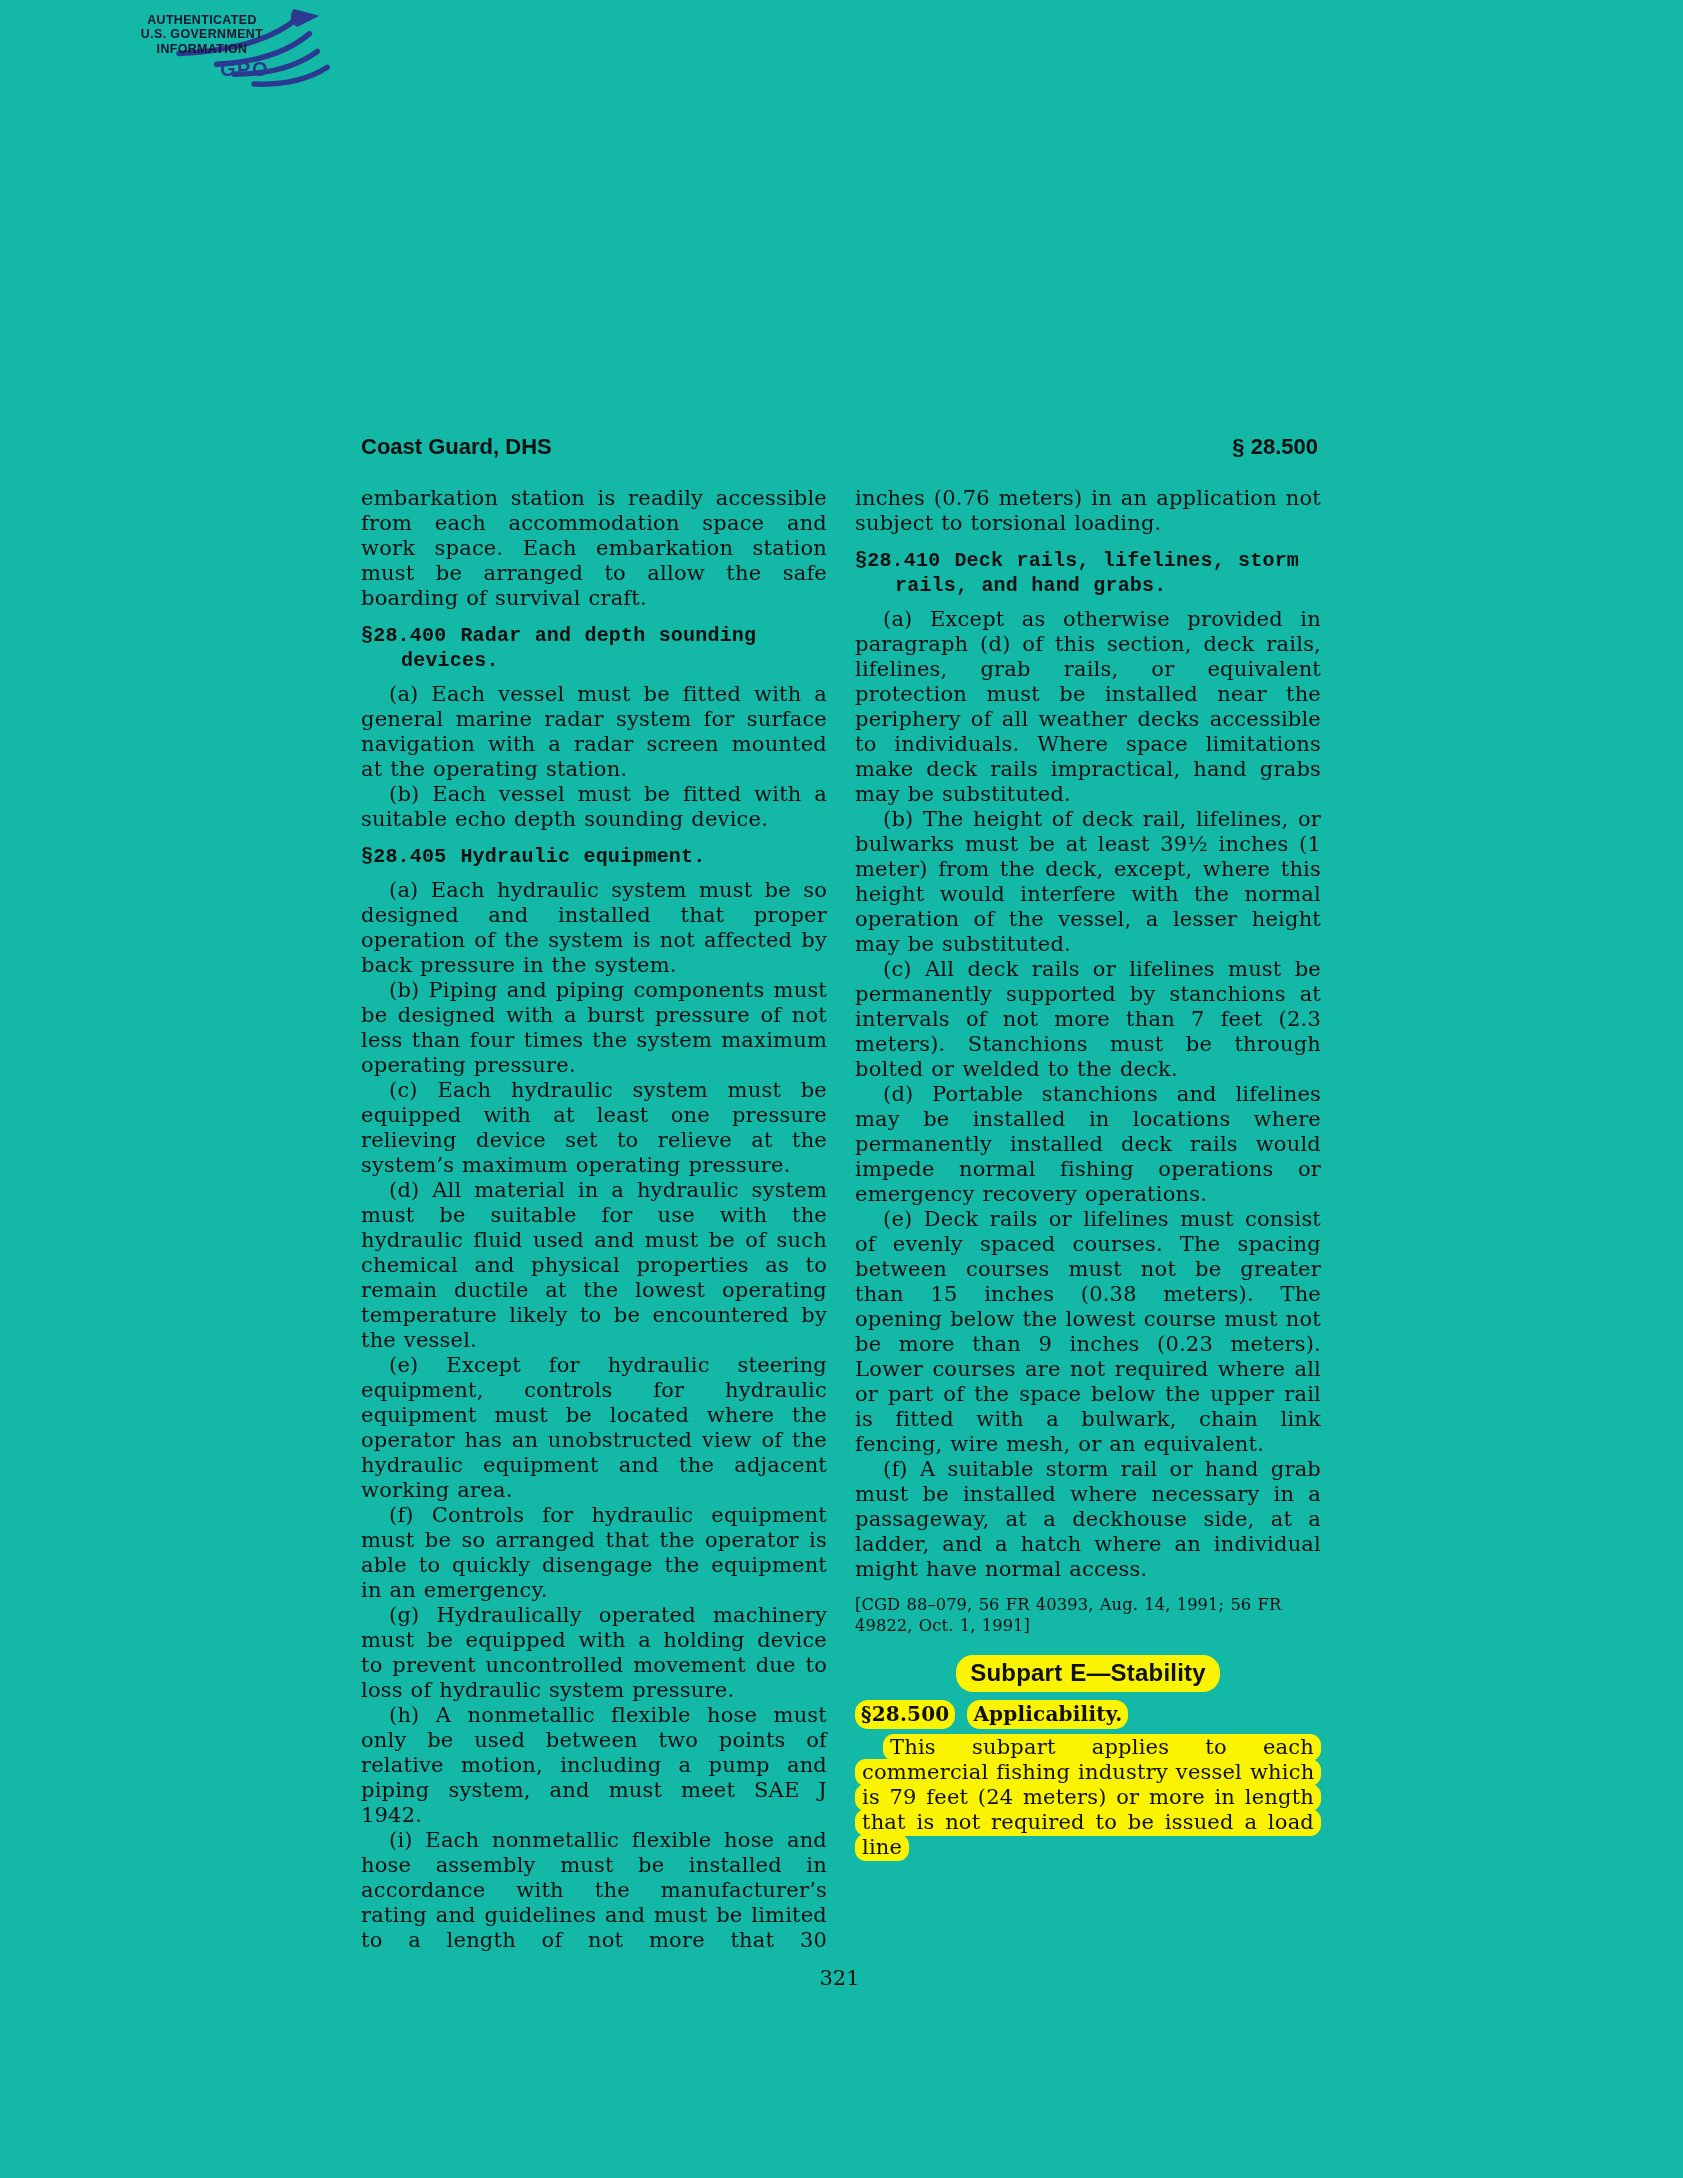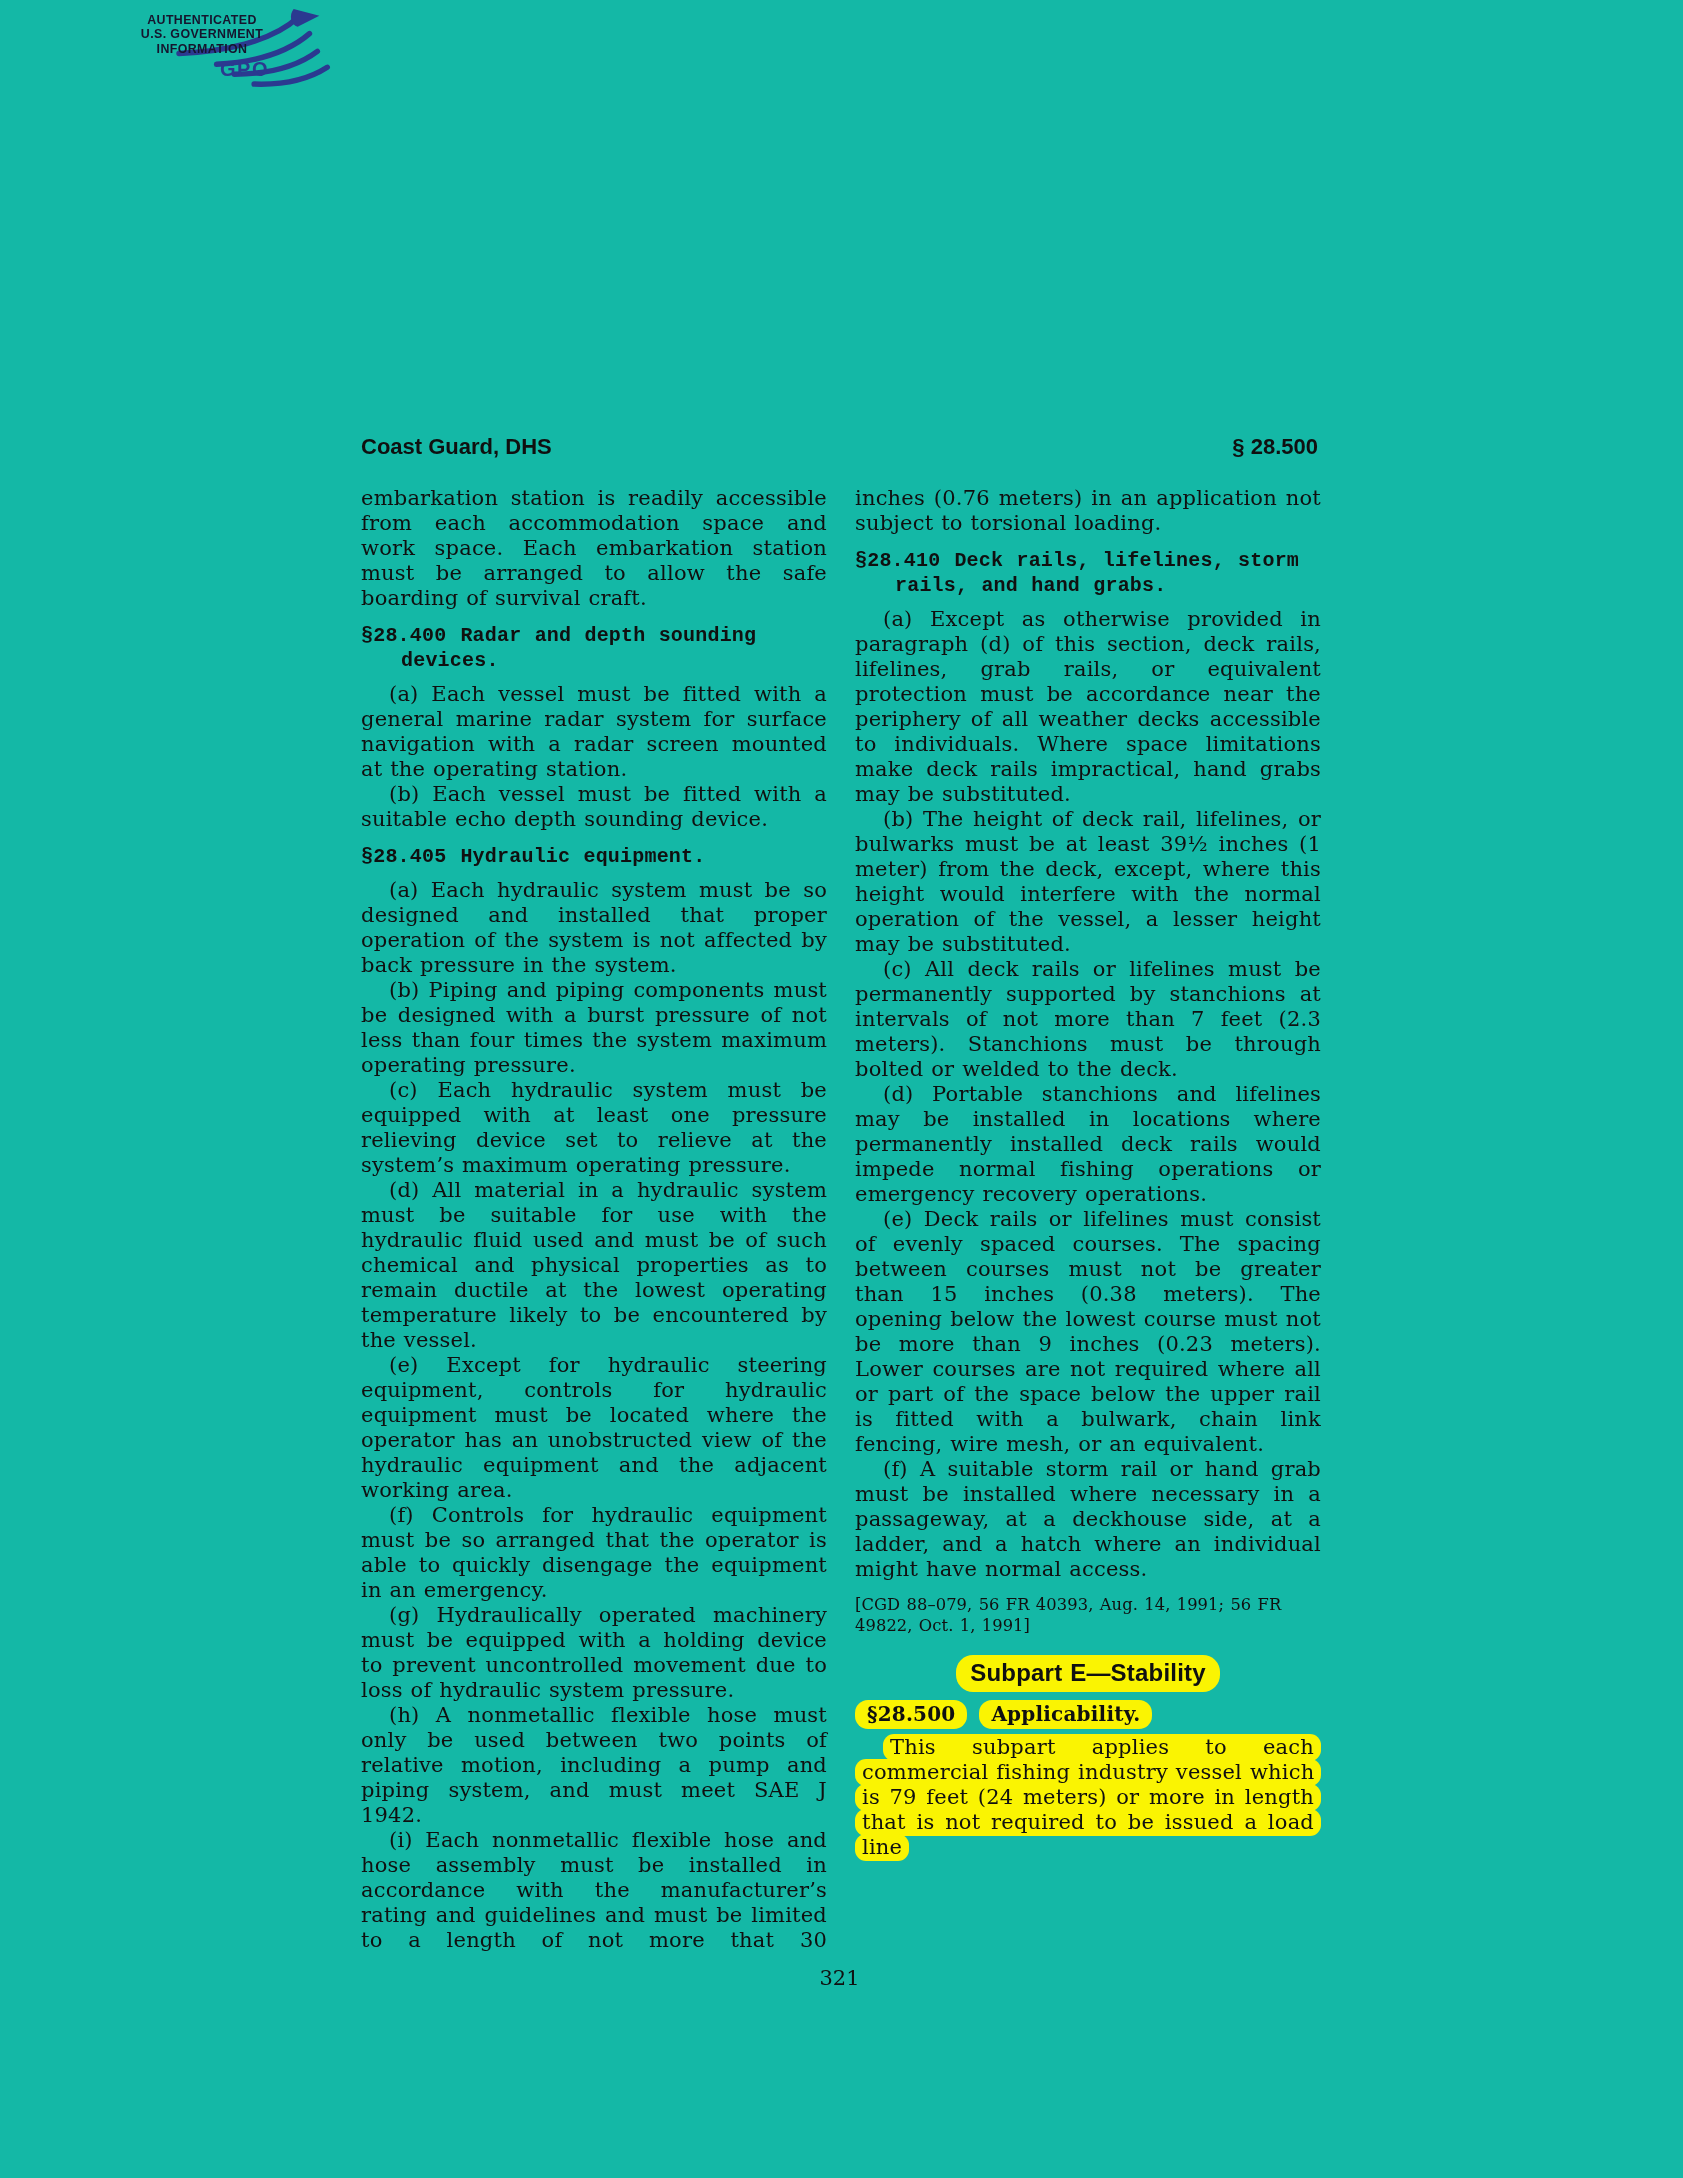--- a/index.html
+++ b/index.html
@@ -36,21 +36,21 @@
     margin-top:12px; margin-bottom:9px; font-size:20px; line-height:25px;font-family:Liberation Mono, monospace; }
   .sec-num { margin-right:14px; }
   p.citation { font-size:16.3px; line-height:21px; letter-spacing:0.1px; text-align:left; margin-top:12px; }
 
   mark { background:var(--hl); color:inherit; border-radius:13px; padding:2px 9px 3px;
     -webkit-box-decoration-break:clone; box-decoration-break:clone; }
   .subpart-wrap { text-align:center; text-indent:0; margin-top:24px; margin-bottom:15px; }
   .subpart-wrap mark { font-family:"Liberation Sans",sans-serif; font-weight:700; font-size:24px;
     padding:4px 14px 6px; border-radius:17px; }
   p.section-hl { text-align:left; font-weight:700; font-size:20px; margin-top:14px; margin-bottom:8px; }
-  p.section-hl mark { margin-right:12px; padding:2px 12px 3px; }
+  p.section-hl mark { margin-right:12px; padding:2px 6px 3px; }
   p.para-hl mark { padding:1px 7px 2px; border-radius:11px; }
 
   .page-number { position:absolute; left:361px; top:1966px; width:957px; text-align:center;
     font-family:"DejaVu Serif","Liberation Serif",serif; font-size:21px; color:var(--ink); }
 </style>
 </head>
 <body>
 
 <div class="canvas">
 
@@ -87,21 +87,21 @@
       <p class="para">(d) All material in a hydraulic system must be suitable for use with the hydraulic fluid used and must be of such chemical and physical properties as to remain ductile at the lowest operating temperature likely to be encountered by the vessel.</p>
       <p class="para">(e) Except for hydraulic steering equipment, controls for hydraulic equipment must be located where the operator has an unobstructed view of the hydraulic equipment and the adjacent working area.</p>
       <p class="para">(f) Controls for hydraulic equipment must be so arranged that the operator is able to quickly disengage the equipment in an emergency.</p>
       <p class="para">(g) Hydraulically operated machinery must be equipped with a holding device to prevent uncontrolled movement due to loss of hydraulic system pressure.</p>
       <p class="para">(h) A nonmetallic flexible hose must only be used between two points of relative motion, including a pump and piping system, and must meet SAE J 1942.</p>
       <p class="para jlast">(i) Each nonmetallic flexible hose and hose assembly must be installed in accordance with the manufacturer’s rating and guidelines and must be limited to a length of not more that 30</p>
     </div>
   <div class="col col-right">
       <p class="cont">inches (0.76 meters) in an application not subject to torsional loading.</p>
       <p class="section"><span class="sec-num">§28.410</span><span>Deck rails, lifelines, storm rails, and hand grabs.</span></p>
-      <p class="para">(a) Except as otherwise provided in paragraph (d) of this section, deck rails, lifelines, grab rails, or equivalent protection must be accordance near the periphery of all weather decks accessible to individuals. Where space limitations make deck rails impractical, hand grabs may be substituted.</p>
+      <p class="para">(a) Except as otherwise provided in paragraph (d) of this section, deck rails, lifelines, grab rails, or equivalent protection must be installed near the periphery of all weather decks accessible to individuals. Where space limitations make deck rails impractical, hand grabs may be substituted.</p>
       <p class="para">(b) The height of deck rail, lifelines, or bulwarks must be at least 39½ inches (1 meter) from the deck, except, where this height would interfere with the normal operation of the vessel, a lesser height may be substituted.</p>
       <p class="para">(c) All deck rails or lifelines must be permanently supported by stanchions at intervals of not more than 7 feet (2.3 meters). Stanchions must be through bolted or welded to the deck.</p>
       <p class="para">(d) Portable stanchions and lifelines may be installed in locations where permanently installed deck rails would impede normal fishing operations or emergency recovery operations.</p>
       <p class="para">(e) Deck rails or lifelines must consist of evenly spaced courses. The spacing between courses must not be greater than 15 inches (0.38 meters). The opening below the lowest course must not be more than 9 inches (0.23 meters). Lower courses are not required where all or part of the space below the upper rail is fitted with a bulwark, chain link fencing, wire mesh, or an equivalent.</p>
       <p class="para">(f) A suitable storm rail or hand grab must be installed where necessary in a passageway, at a deckhouse side, at a ladder, and a hatch where an individual might have normal access.</p>
       <p class="citation">[CGD 88–079, 56 FR 40393, Aug. 14, 1991; 56 FR 49822, Oct. 1, 1991]</p>
       <div class="subpart-wrap"><mark>Subpart E—Stability</mark></div>
       <p class="section-hl"><mark>§28.500</mark><mark>Applicability.</mark></p>
       <p class="para para-hl jlast"><mark>This subpart applies to each commercial fishing industry vessel which is 79 feet (24 meters) or more in length that is not required to be issued a load line</mark></p>
     </div>

